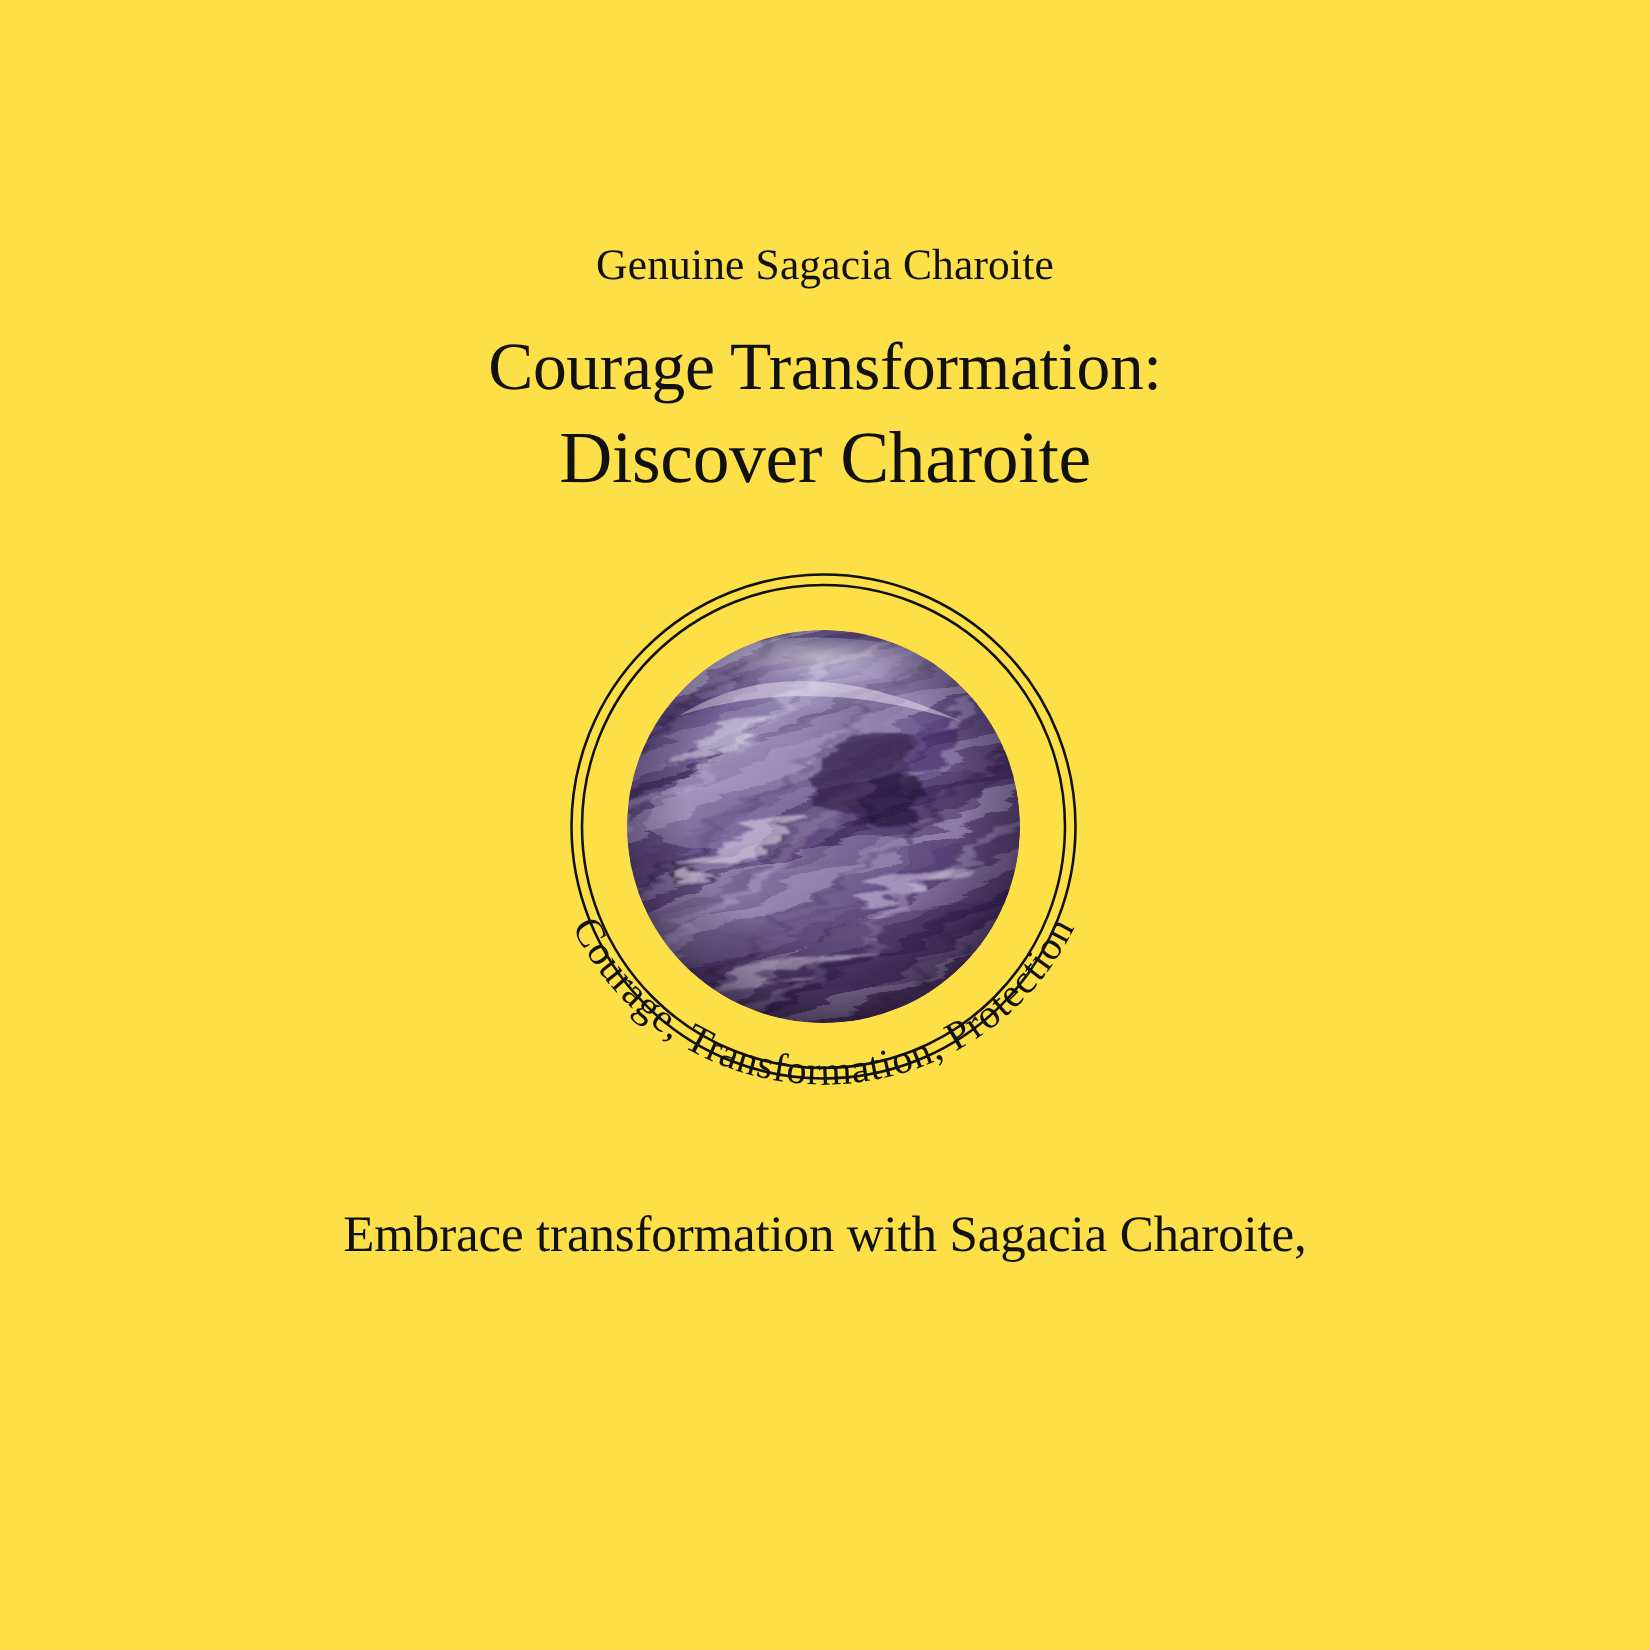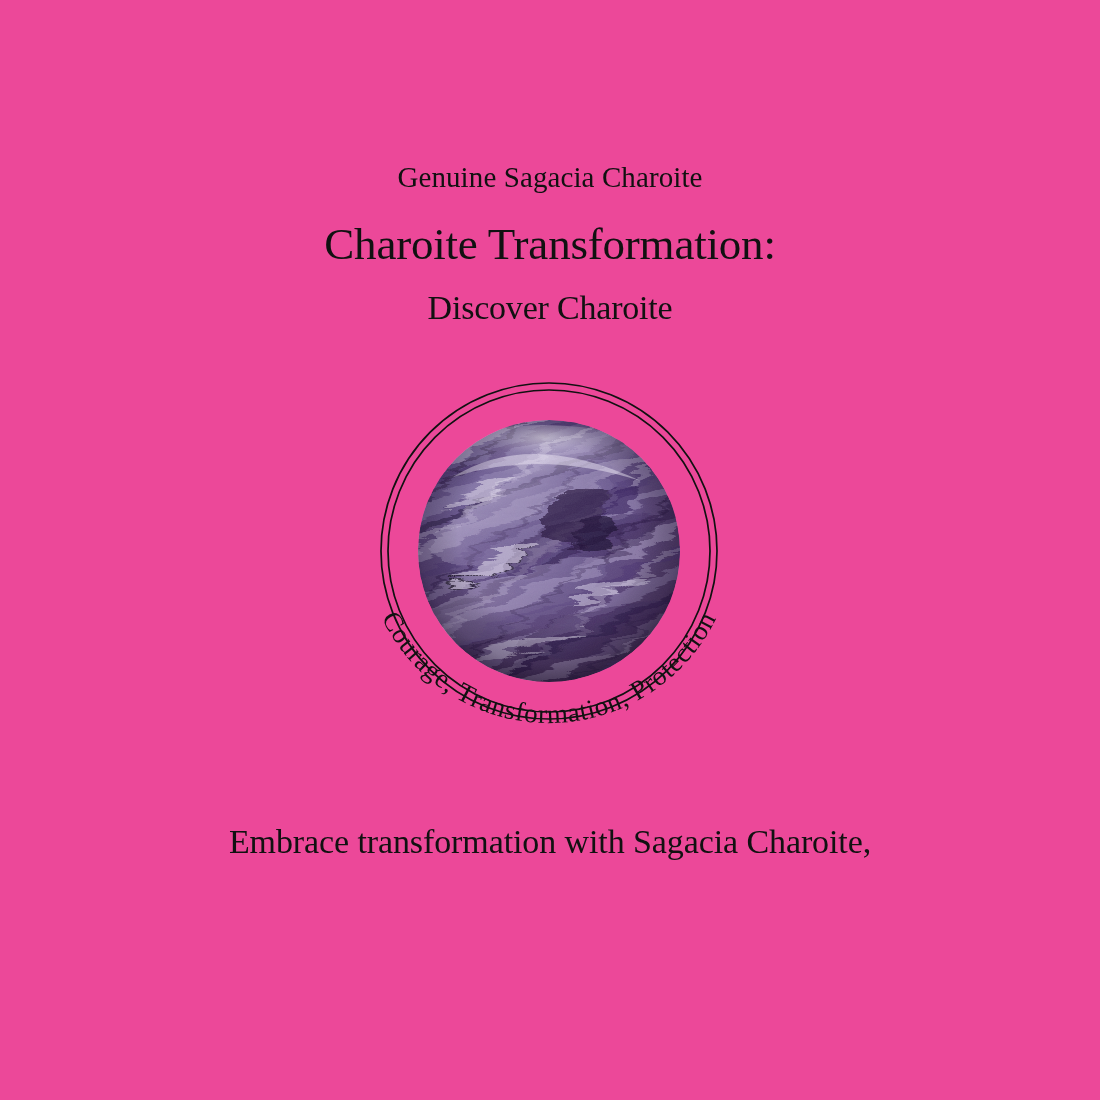--- a/index.html
+++ b/index.html
@@ -12,21 +12,21 @@
     width: 1100px;
     height: 1100px;
     font-family: "Liberation Serif", "DejaVu Serif", serif;
     color: #0d0d0d;
     overflow: hidden;
   }
   .card {
     position: relative;
     width: 1100px;
     height: 1100px;
-    background: #ec4899;
+    background: #fde047;
   }
 
   
   .text-top {
     position: absolute;
     left: 0;
     top: 0;
     width: 1100px;
     text-align: center;
   }
@@ -43,23 +43,22 @@
     margin: 0;
     padding-top: 24px;
     font-size: 45px;
     line-height: 1.28;
     font-weight: 400;
     letter-spacing: -0.2px;
     color: #111111;
   }
   .headline .line2 {
     display: block;
-    font-size: 34px;
+    font-size: 49px;
     letter-spacing: -0.2px;
-    margin-top: 12px;
   }
 
   
   .badge {
     position: absolute;
     left: 549px;
     top: 551px;
     width: 0;
     height: 0;
   }
@@ -69,21 +68,21 @@
     top: -275px;
     width: 550px;
     height: 550px;
     overflow: visible;
   }
 
   
   .tagline {
     position: absolute;
     left: 0;
-    top: 818px;
+    top: 800px;
     width: 1100px;
     text-align: center;
     margin: 0;
     font-size: 34px;
     line-height: 1.42;
     font-weight: 400;
     color: #111111;
     letter-spacing: -0.1px;
   }
   .tagline .tl-line {
@@ -91,21 +90,21 @@
   }
 </style>
 </head>
 <body>
 
 <div class="card">
 
   <div class="text-top">
     <p class="eyebrow">Genuine Sagacia Charoite</p>
     <h1 class="headline">
-      <span class="line1">Charoite Transformation:</span>
+      <span class="line1">Courage Transformation:</span>
       <span class="line2">Discover Charoite</span>
     </h1>
   </div>
 
   <div class="badge">
     <svg class="badge-svg" viewBox="-275 -275 550 550" xmlns="http://www.w3.org/2000/svg">
       <defs>
 
         <filter id="fiberA" x="-30%" y="-30%" width="160%" height="160%">
           <feTurbulence type="fractalNoise" baseFrequency="0.006 0.055" numOctaves="5" seed="7" result="t1"></feTurbulence>

